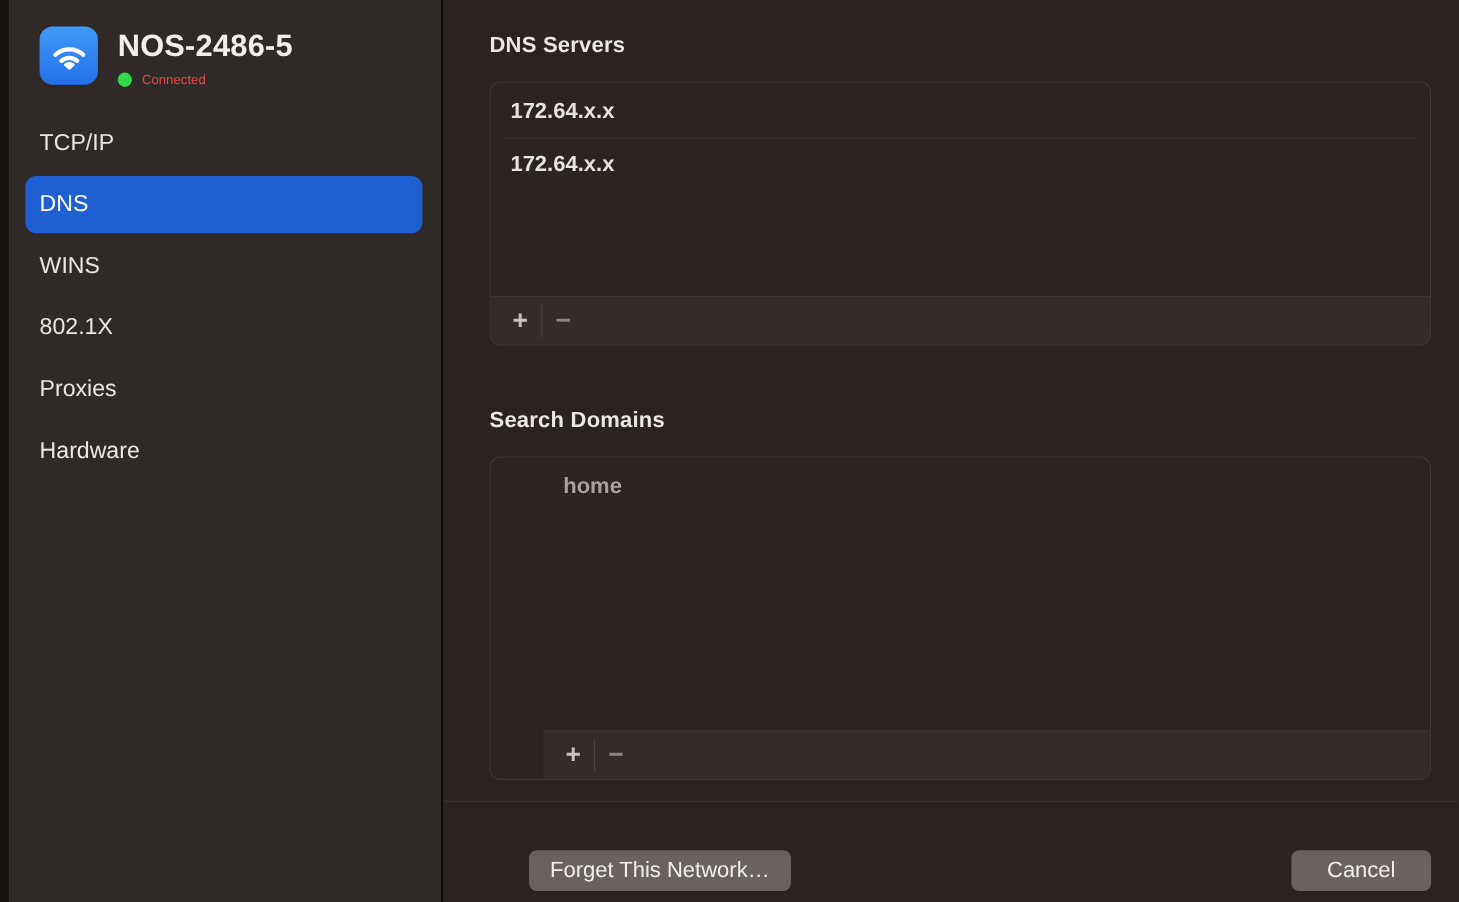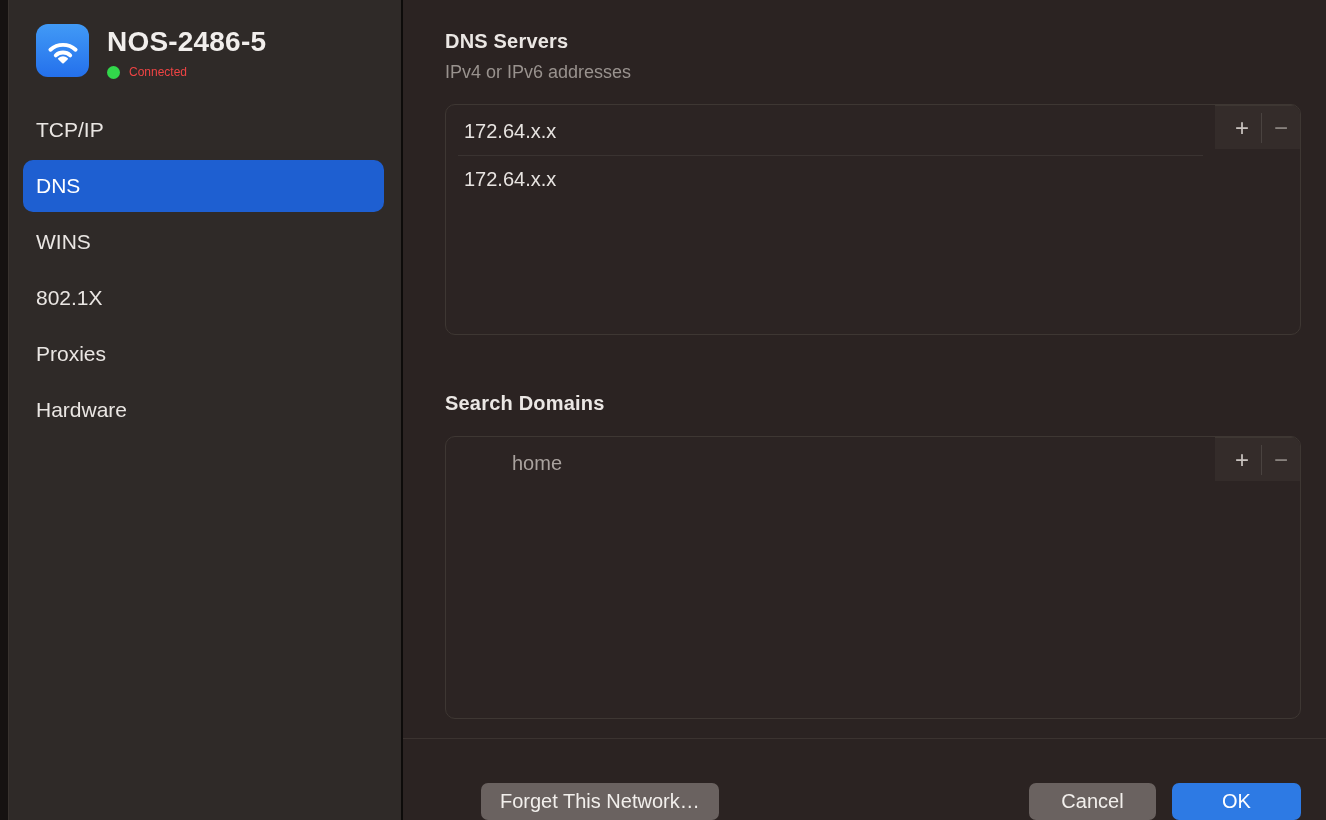--- a/index.html
+++ b/index.html
@@ -44,21 +44,21 @@
 
   
   .main { flex: 1; padding: 30px 25px 0 42px; background: #2b2322; display: flex; flex-direction: column; }
   .section-title { font-size: 20px; font-weight: 700; color: #ebe7e4; letter-spacing: .2px; }
   .section-sub { font-size: 18px; color: #99928e; margin-top: 9px; }
 
   .listbox {
     margin-top: 21px;
     border: 1px solid #3e3733; border-radius: 10px;
     background: #2c2423; overflow: hidden;
-    display: flex; flex-direction: row;
+    display: flex; flex-direction: column; font-weight: bold;
   }
   .listbox .rows { flex: 1; padding: 2px 12px 0 12px; }
   .row { height: 48px; display: flex; align-items: center; padding: 0 6px; }
   .row + .row { border-top: 1px solid #3a3331; }
   .row span { font-size: 20px; color: #e7e3e0; }
   .dns-box { height: 240px; }
   .search-box { height: 294px; padding-left: 48px; }
   .search-box .row span { color: #a9a29e; }
 
   .list-footer {
@@ -141,21 +141,20 @@
           <span>Hardware</span>
         </div>
       </nav>
   </aside>
 
   <div class="divider-v"></div>
 
   <main class="main">
 
     <div class="section-title">DNS Servers</div>
-    <div class="section-sub">IPv4 or IPv6 addresses</div>
 
     <div class="listbox dns-box">
       <div class="rows">
 
           <div class="row">
             <span>172.64.x.x</span>
           </div>
 
           <div class="row">
             <span>172.64.x.x</span>
@@ -193,17 +192,16 @@
         </div>
       </div>
     </div>
 
     <div class="divider-h"></div>
 
     <div class="action-bar">
       <button class="btn forget">Forget This Network…</button>
       <div class="spacer"></div>
       <button class="btn cancel">Cancel</button>
-      <button class="btn ok">OK</button>
     </div>
 
   </main>
 </div>
 
 </body></html>

